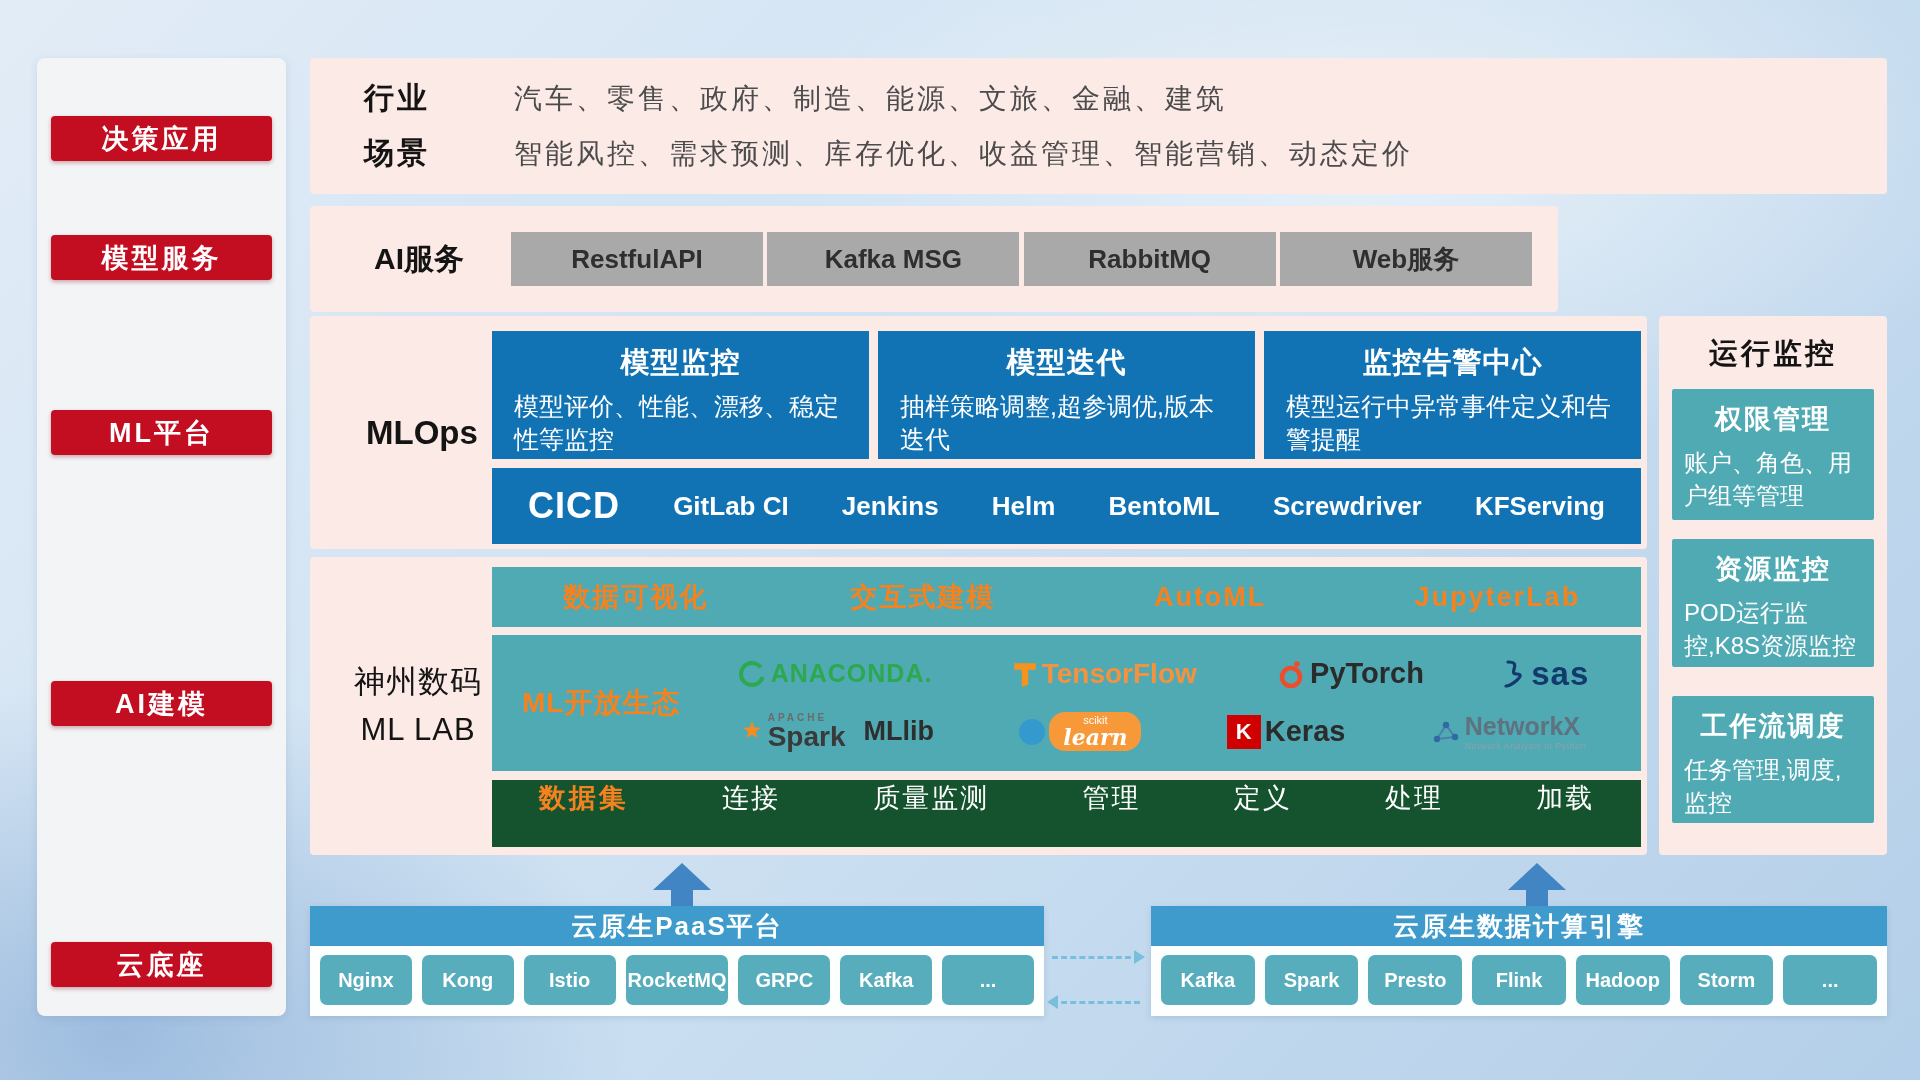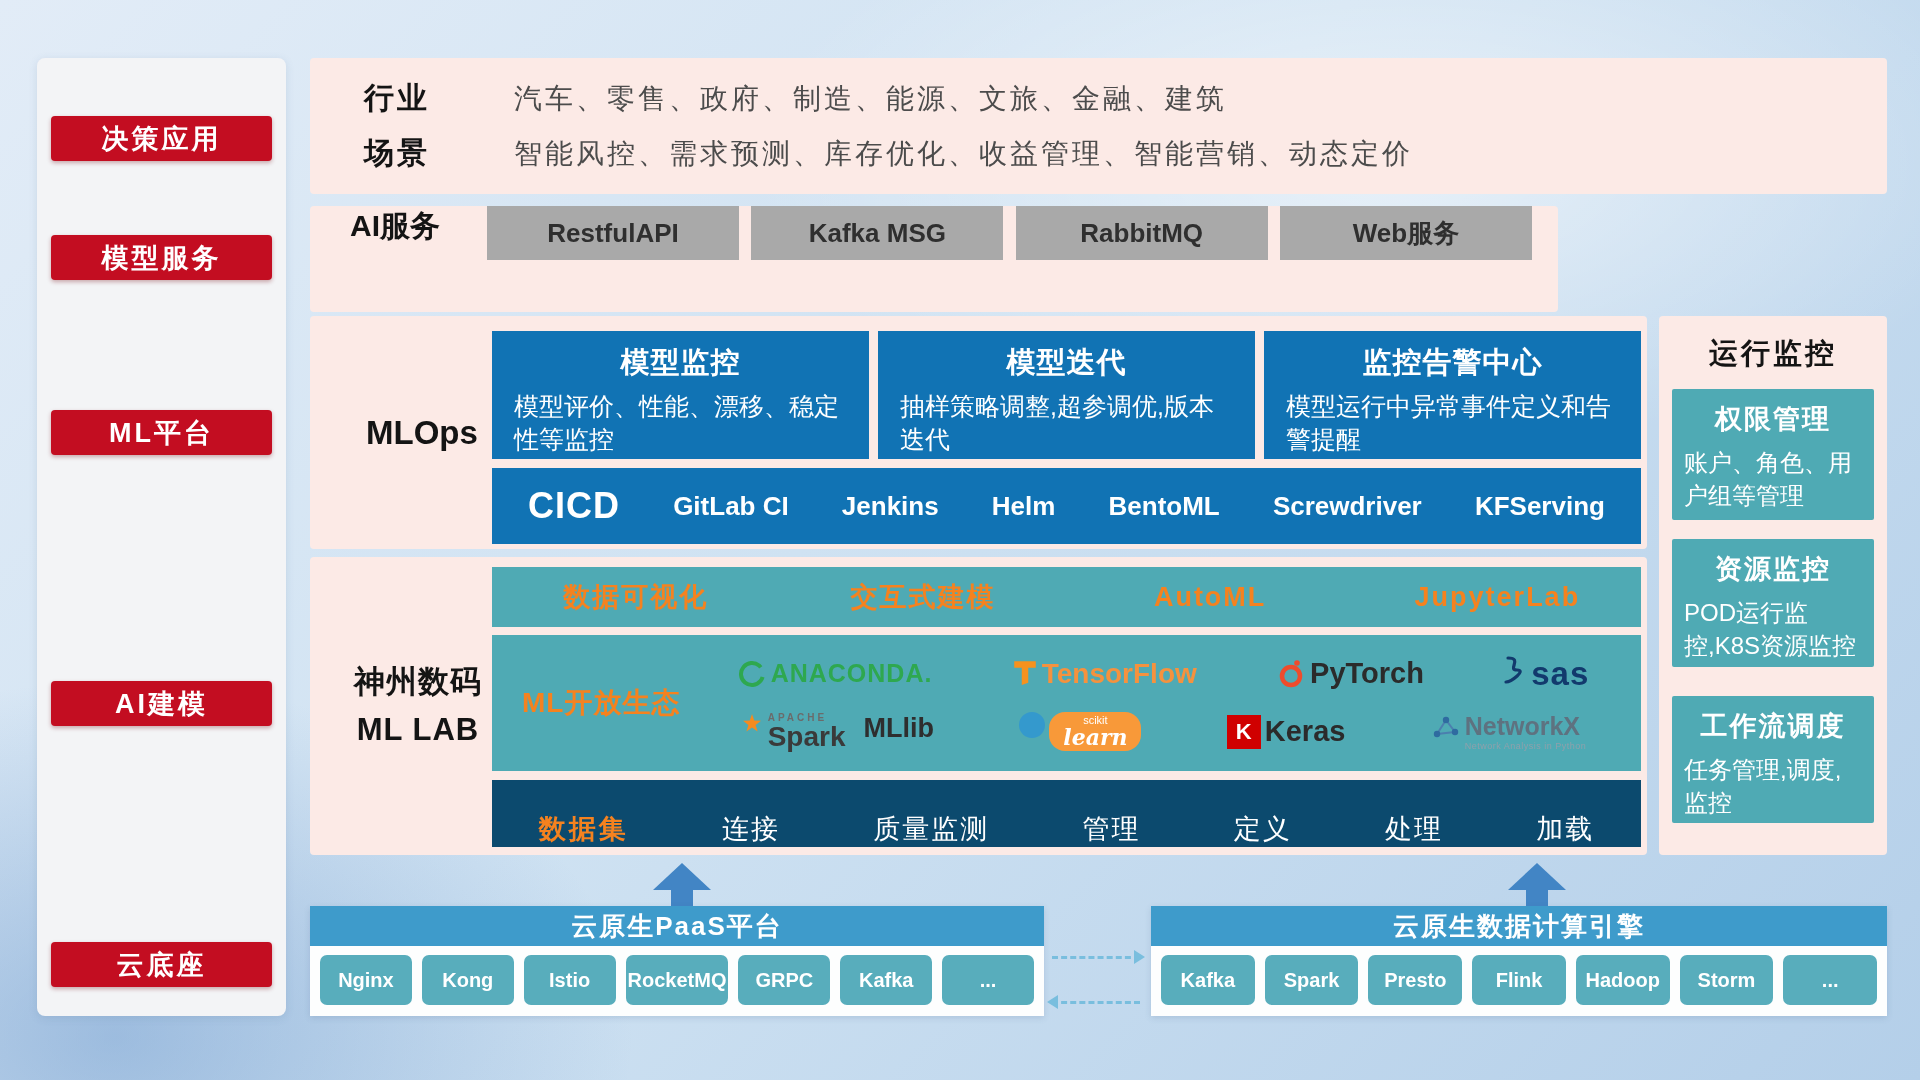--- a/index.html
+++ b/index.html
@@ -35,21 +35,21 @@
   .row-industry {
     left:310px; top:58px; width:1577px; height:136px;
     display:flex; flex-direction:column; justify-content:space-evenly; padding:6px 28px 6px 54px;
   }
   .ind-line { display:flex; align-items:center; }
   .ind-label { font-size:30px; font-weight:800; color:#141414; letter-spacing:3px; width:150px; flex:0 0 150px; }
   .ind-text { font-size:28px; color:#4c4c4c; letter-spacing:3px; }
 
   .row-aiservice {
     left:310px; top:206px; width:1248px; height:106px;
-    display:flex; align-items:flex-start; padding-left:40px;
+    display:flex; align-items:center; padding-left:64px;
   }
   .panel-label { font-size:30px; font-weight:800; color:#141414; }
   .ai-label { width:137px; flex:0 0 137px; }
   .ai-buttons { flex:1; display:flex; justify-content:space-between; margin-right:26px; }
   .gray-btn {
     width:252px; height:54px; background:#a9a9a9; color:#2f2f2f;
     font-size:26px; font-weight:700; display:flex; align-items:center; justify-content:center;
   }
 
   .row-mlops { left:310px; top:316px; width:1337px; height:233px; }
@@ -59,47 +59,47 @@
   .card-title { text-align:center; font-size:29px; font-weight:800; margin:4px 0 7px; letter-spacing:1px; }
   .card-desc { font-size:25px; line-height:1.32; }
   .cicd-bar {
     position:absolute; left:182px; top:152px; width:1149px; height:76px; background:#1173b4;
     color:#fff; display:flex; align-items:center; justify-content:space-between; padding:0 36px;
   }
   .cicd-title { font-size:36px; font-weight:800; letter-spacing:1px; }
   .cicd-item { font-size:26px; font-weight:600; }
 
   .row-mllab { left:310px; top:557px; width:1337px; height:298px; }
-  .mllab-label { position:absolute; left:28px; top:50%; transform:translateY(-50%); width:160px; text-align:center; font-size:31px; font-weight:700; color:#141414; line-height:1.55; letter-spacing:1px; }
+  .mllab-label { position:absolute; left:28px; top:50%; transform:translateY(-50%); width:160px; text-align:center; font-size:31px; font-weight:400; color:#141414; line-height:1.55; letter-spacing:1px; }
   .tools-row { position:absolute; left:182px; top:10px; width:1149px; height:60px; display:flex; gap:0; }
   .tool-box { flex:1; background:#4faab4; color:#f5821f; font-size:27px; font-weight:800; letter-spacing:2px; display:flex; align-items:center; justify-content:center; }
   .eco-box { position:absolute; left:182px; top:78px; width:1149px; height:136px; background:#4faab4; display:flex; align-items:center; padding:0 12px 0 30px; }
   .eco-label { width:175px; flex:0 0 175px; font-size:28px; font-weight:800; color:#f5821f; letter-spacing:1px; }
   .logo-grid { flex:1; height:100%; display:flex; flex-direction:column; justify-content:space-evenly; }
   .logo-row { display:flex; align-items:center; justify-content:space-around; }
-  .logo { display:flex; gap:4px; }
+  .logo { display:flex; align-items:center; gap:4px; }
   .logo svg { display:block; }
   .t-anaconda { color:#2ea84f; font-weight:800; font-size:25px; letter-spacing:1px; }
   .t-tensorflow { color:#f5923e; font-weight:700; font-size:28px; }
   .t-pytorch { color:#2b2b2b; font-weight:600; font-size:29px; }
   .t-sas { color:#123a6d; font-weight:800; font-size:33px; letter-spacing:1px; }
   .spark-stack { display:flex; flex-direction:column; line-height:1; }
   .t-apache { font-size:10px; color:#6b6b6b; letter-spacing:3px; font-weight:700; }
   .t-spark { font-size:28px; font-weight:800; color:#3a3a3a; }
   .t-mllib { font-size:27px; font-weight:800; color:#2e2e2e; margin-left:14px; }
   .skl-circle { width:26px; height:26px; border-radius:50%; background:#3499cd; }
   .skl-blob { background:#f89939; border-radius:16px; padding:3px 14px; text-align:center; line-height:1; }
   .t-scikit { display:block; font-size:11px; color:#fff; font-weight:400; }
   .t-learn { display:block; font-size:22px; color:#fff; font-weight:700; font-style:italic; font-family:"DejaVu Serif", serif; }
   .keras-badge { width:34px; height:34px; background:#d00000; color:#fff; display:flex; align-items:center; justify-content:center; font-weight:800; font-size:22px; }
   .t-keras { font-size:29px; font-weight:600; color:#2b2b2b; }
   .nx-stack { display:flex; flex-direction:column; line-height:1.15; }
   .t-networkx { font-size:25px; font-weight:700; color:#5e7280; }
   .t-networkx-sub { font-size:9px; color:#8fa0ab; letter-spacing:.5px; }
-  .dataset-row { position:absolute; left:182px; top:223px; width:1149px; height:67px; background:#0c4a6e; display:flex; align-items:flex-end; justify-content:space-around; color:#fff; font-size:27px; }
+  .dataset-row { position:absolute; left:182px; top:223px; width:1149px; height:67px; background:#14532d; display:flex; align-items:flex-start; justify-content:space-around; color:#fff; font-size:27px; }
   .ds-label { color:#f5821f; font-weight:800; letter-spacing:3px; }
   .ds-item { letter-spacing:2px; }
 
   
   .monitor-panel { left:1659px; top:316px; width:228px; height:539px; }
   .monitor-title { text-align:center; font-size:29px; font-weight:800; color:#141414; margin-top:18px; letter-spacing:3px; }
   .mon-card { position:absolute; left:13px; width:202px; background:#4faab4; color:#fff; padding:10px 12px; border-radius:2px; }
   .mc1 { top:73px;  height:131px; }
   .mc2 { top:223px; height:128px; }
   .mc3 { top:380px; height:127px; }

